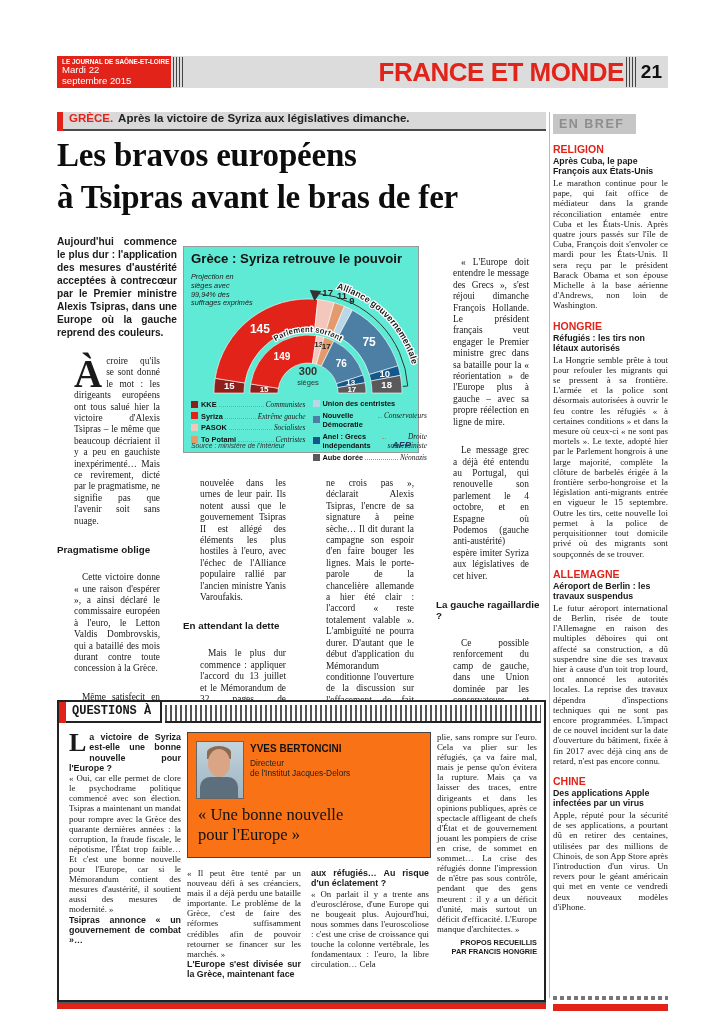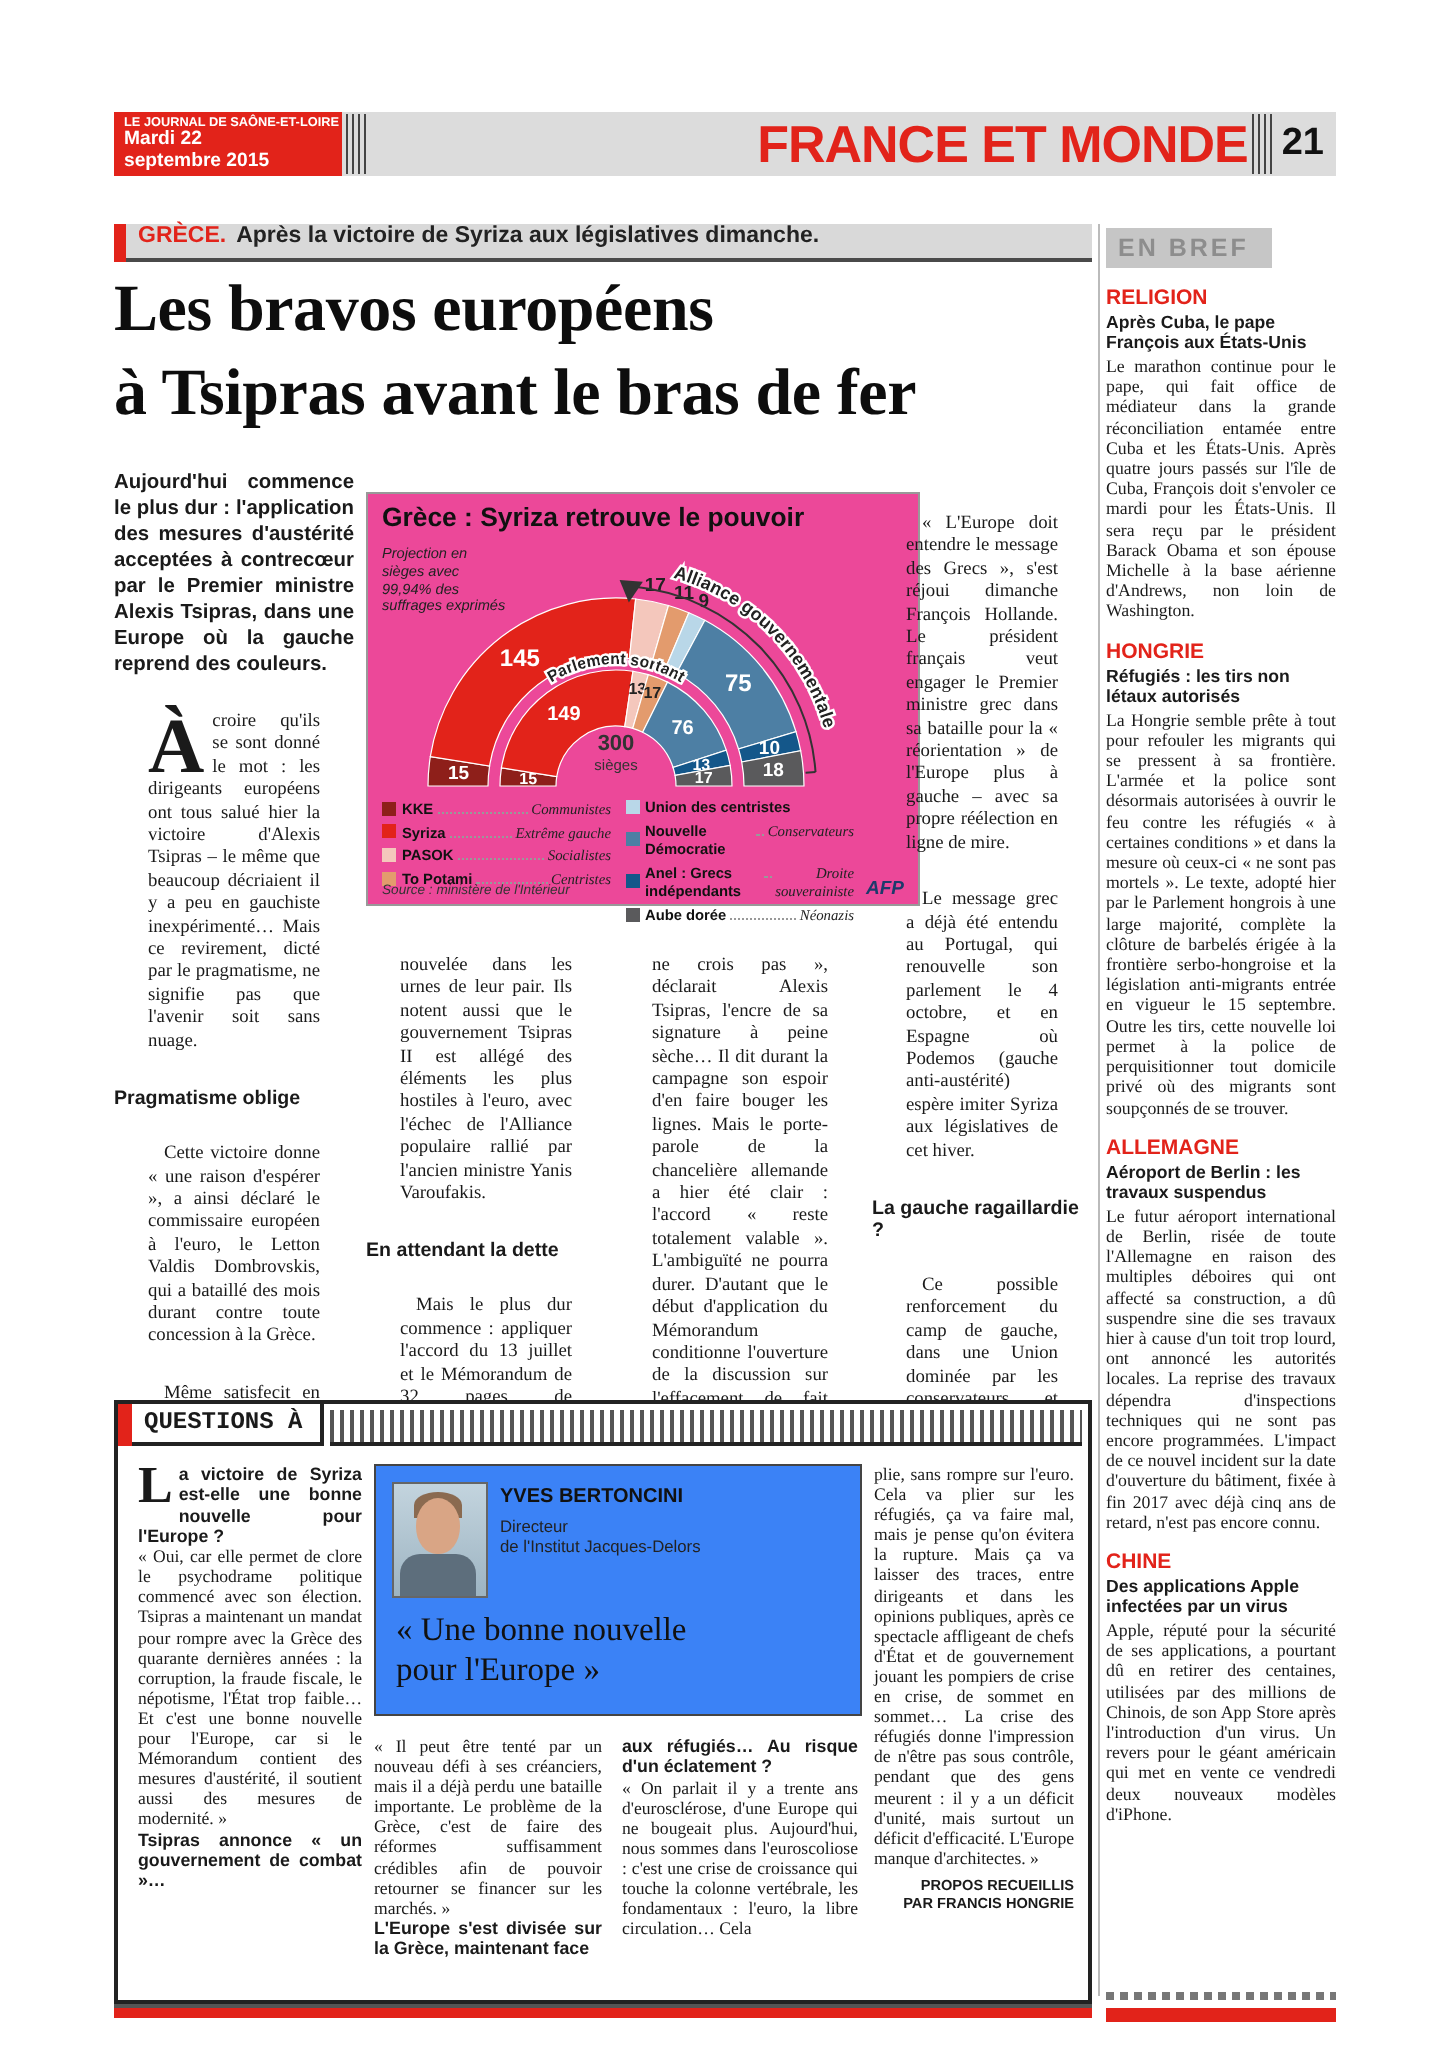--- a/index.html
+++ b/index.html
@@ -4,21 +4,21 @@
 <style>
   html,body{margin:0;padding:0;background:#efefef;}
   .page{position:relative;width:724px;height:1024px;background:#fff;margin:0 auto;
         font-family:"Liberation Sans",sans-serif;color:#1a1a1a;overflow:hidden;}
   .abs{position:absolute;}
 
   
   .masthead{left:57px;top:56px;width:611px;height:32px;background:#dcdcdc;display:flex;align-items:center;}
   .mh-red{background:#e2231a;color:#fff;width:114px;height:32px;padding:2px 5px;box-sizing:border-box;}
   .mh-paper{font-size:6.4px;font-weight:bold;white-space:nowrap;}
-  .mh-date{font-size:9.6px;font-weight:bold;line-height:10.5px;}
+  .mh-date{font-size:9.6px;font-weight:normal;line-height:10.5px;}
   .barcode{width:10px;height:30px;background:repeating-linear-gradient(90deg,#444 0 1px,transparent 1px 3px);margin:0 2px;flex:none;}
   .mh-section{margin-left:auto;color:#e2231a;font-size:26px;font-weight:bold;letter-spacing:-0.5px;white-space:nowrap;}
   .mh-page{font-size:19px;font-weight:bold;color:#111;margin:0 6px 0 3px;}
 
   
   .kicker{left:57px;top:112px;width:489px;height:19px;background:#d9d9d9;border-bottom:2px solid #4a4a4a;
           display:flex;align-items:flex-start;box-sizing:border-box;}
   .kick-red{width:6px;height:19px;background:#e2231a;margin-right:6px;flex:none;}
   .kick-tag{color:#e2231a;font-weight:bold;font-size:11.5px;margin-right:5px;}
   .kick-text{font-size:11.5px;font-weight:bold;color:#222;}
@@ -32,21 +32,21 @@
   .lead{font-size:10.2px;line-height:13px;font-weight:bold;text-align:justify;margin:0 0 7px 0;}
   .subhead{font-weight:bold;font-size:9.8px;margin:6px 0 2px 0;}
   .dropcap{float:left;font-family:"Liberation Serif",serif;font-weight:bold;font-size:39px;line-height:31px;padding:2px 4px 0 0;}
   #col1{left:57px;top:235px;width:120px;}
   #col2{left:183px;top:461px;width:120px;}
   #col3{left:309px;top:461px;width:122px;}
   #col4{left:436px;top:240px;width:110px;}
   .byline{border-top:1px solid #444;margin-top:4px;padding-top:2px;text-align:right;font-weight:bold;font-size:7.8px;}
 
   
-  #chartbox{left:183px;top:246px;width:277px;height:207px;border:1px solid #999;box-sizing:border-box;background:#ec4899;}
+  #chartbox{left:183px;top:246px;width:236px;height:207px;border:1px solid #999;box-sizing:border-box;background:#5eead4;}
   .ch-title{font-size:13.2px;font-weight:bold;margin:4px 6px 0 7px;color:#111;}
   .ch-sub{position:absolute;left:7px;top:26px;width:64px;font-size:7.3px;font-style:italic;line-height:8.8px;color:#222;}
   #chart-svg{position:absolute;left:10px;top:20px;width:228px;height:132px;}
   .ch-legend{position:absolute;left:7px;top:152px;width:236px;display:flex;gap:7px;}
   .leg-col{flex:1;min-width:0;}
   .leg-row{display:flex;align-items:baseline;font-size:7.4px;line-height:9.6px;margin-bottom:1px;}
   .leg-sw{width:7px;height:7px;margin-right:3px;flex:none;align-self:center;}
   .leg-name{font-weight:bold;color:#111;}
   .leg-dots{flex:1;border-bottom:1px dotted #999;margin:0 2px;min-width:4px;height:7px;}
   .leg-role{font-style:italic;font-family:"Liberation Serif",serif;text-align:right;color:#222;}
@@ -70,21 +70,21 @@
            font-size:12px;padding:2px 9px 0 6px;white-space:nowrap;}
   .q-hatch{flex:1;background:repeating-linear-gradient(90deg,#555 0 2px,#fff 2px 5px);border-bottom:2px solid #222;margin:3px 3px 0 3px;}
   .qtxt{font-family:"Liberation Serif",serif;font-size:8.8px;line-height:10.1px;text-align:justify;hyphens:auto;margin:0;}
   .qq{font-weight:bold;font-size:8.9px;line-height:10.3px;text-align:justify;margin:0;}
   .q-dropcap{float:left;font-size:26px;line-height:21px;font-weight:bold;font-family:"Liberation Serif",serif;padding-right:3px;}
   #qcol1{left:10px;top:30px;width:112px;}
   #qcol2{left:128px;top:166px;width:114px;}
   #qcol3{left:252px;top:166px;width:118px;}
   #qcol4{left:378px;top:30px;width:100px;}
   .q-credit{text-align:right;font-weight:bold;font-size:7.3px;line-height:9px;margin-top:4px;font-family:"Liberation Sans",sans-serif;}
-  #qcard{position:absolute;left:128px;top:30px;width:244px;height:126px;border:1.5px solid #444;box-sizing:border-box;background:#3b82f6;padding-left:45px;}
+  #qcard{position:absolute;left:128px;top:30px;width:244px;height:126px;border:1.5px solid #444;box-sizing:border-box;background:#f97316;padding-left:45px;}
   .photo{position:absolute;left:8px;top:8px;width:46px;height:56px;background:linear-gradient(#c3d4de,#9db4c2);
          border:1px solid #666;overflow:hidden;}
   .ph-hair{position:absolute;left:10px;top:4px;width:24px;height:13px;background:#8a6a50;border-radius:50% 50% 0 0;}
   .ph-head{position:absolute;left:11px;top:7px;width:22px;height:28px;background:#d9a585;border-radius:50% 50% 48% 48%;}
   .ph-shoulders{position:absolute;left:3px;top:35px;width:38px;height:22px;background:#5d6e7c;border-radius:10px 10px 0 0;}
   .card-name{position:absolute;left:62px;top:10px;font-weight:bold;font-size:10px;color:#111;}
   .card-title{position:absolute;left:62px;top:25px;font-size:8.4px;line-height:10px;color:#222;}
   .card-quote{position:absolute;left:10px;top:72px;width:168px;font-family:"Liberation Serif",serif;
               font-size:16.5px;line-height:19.5px;color:#111;}
 

